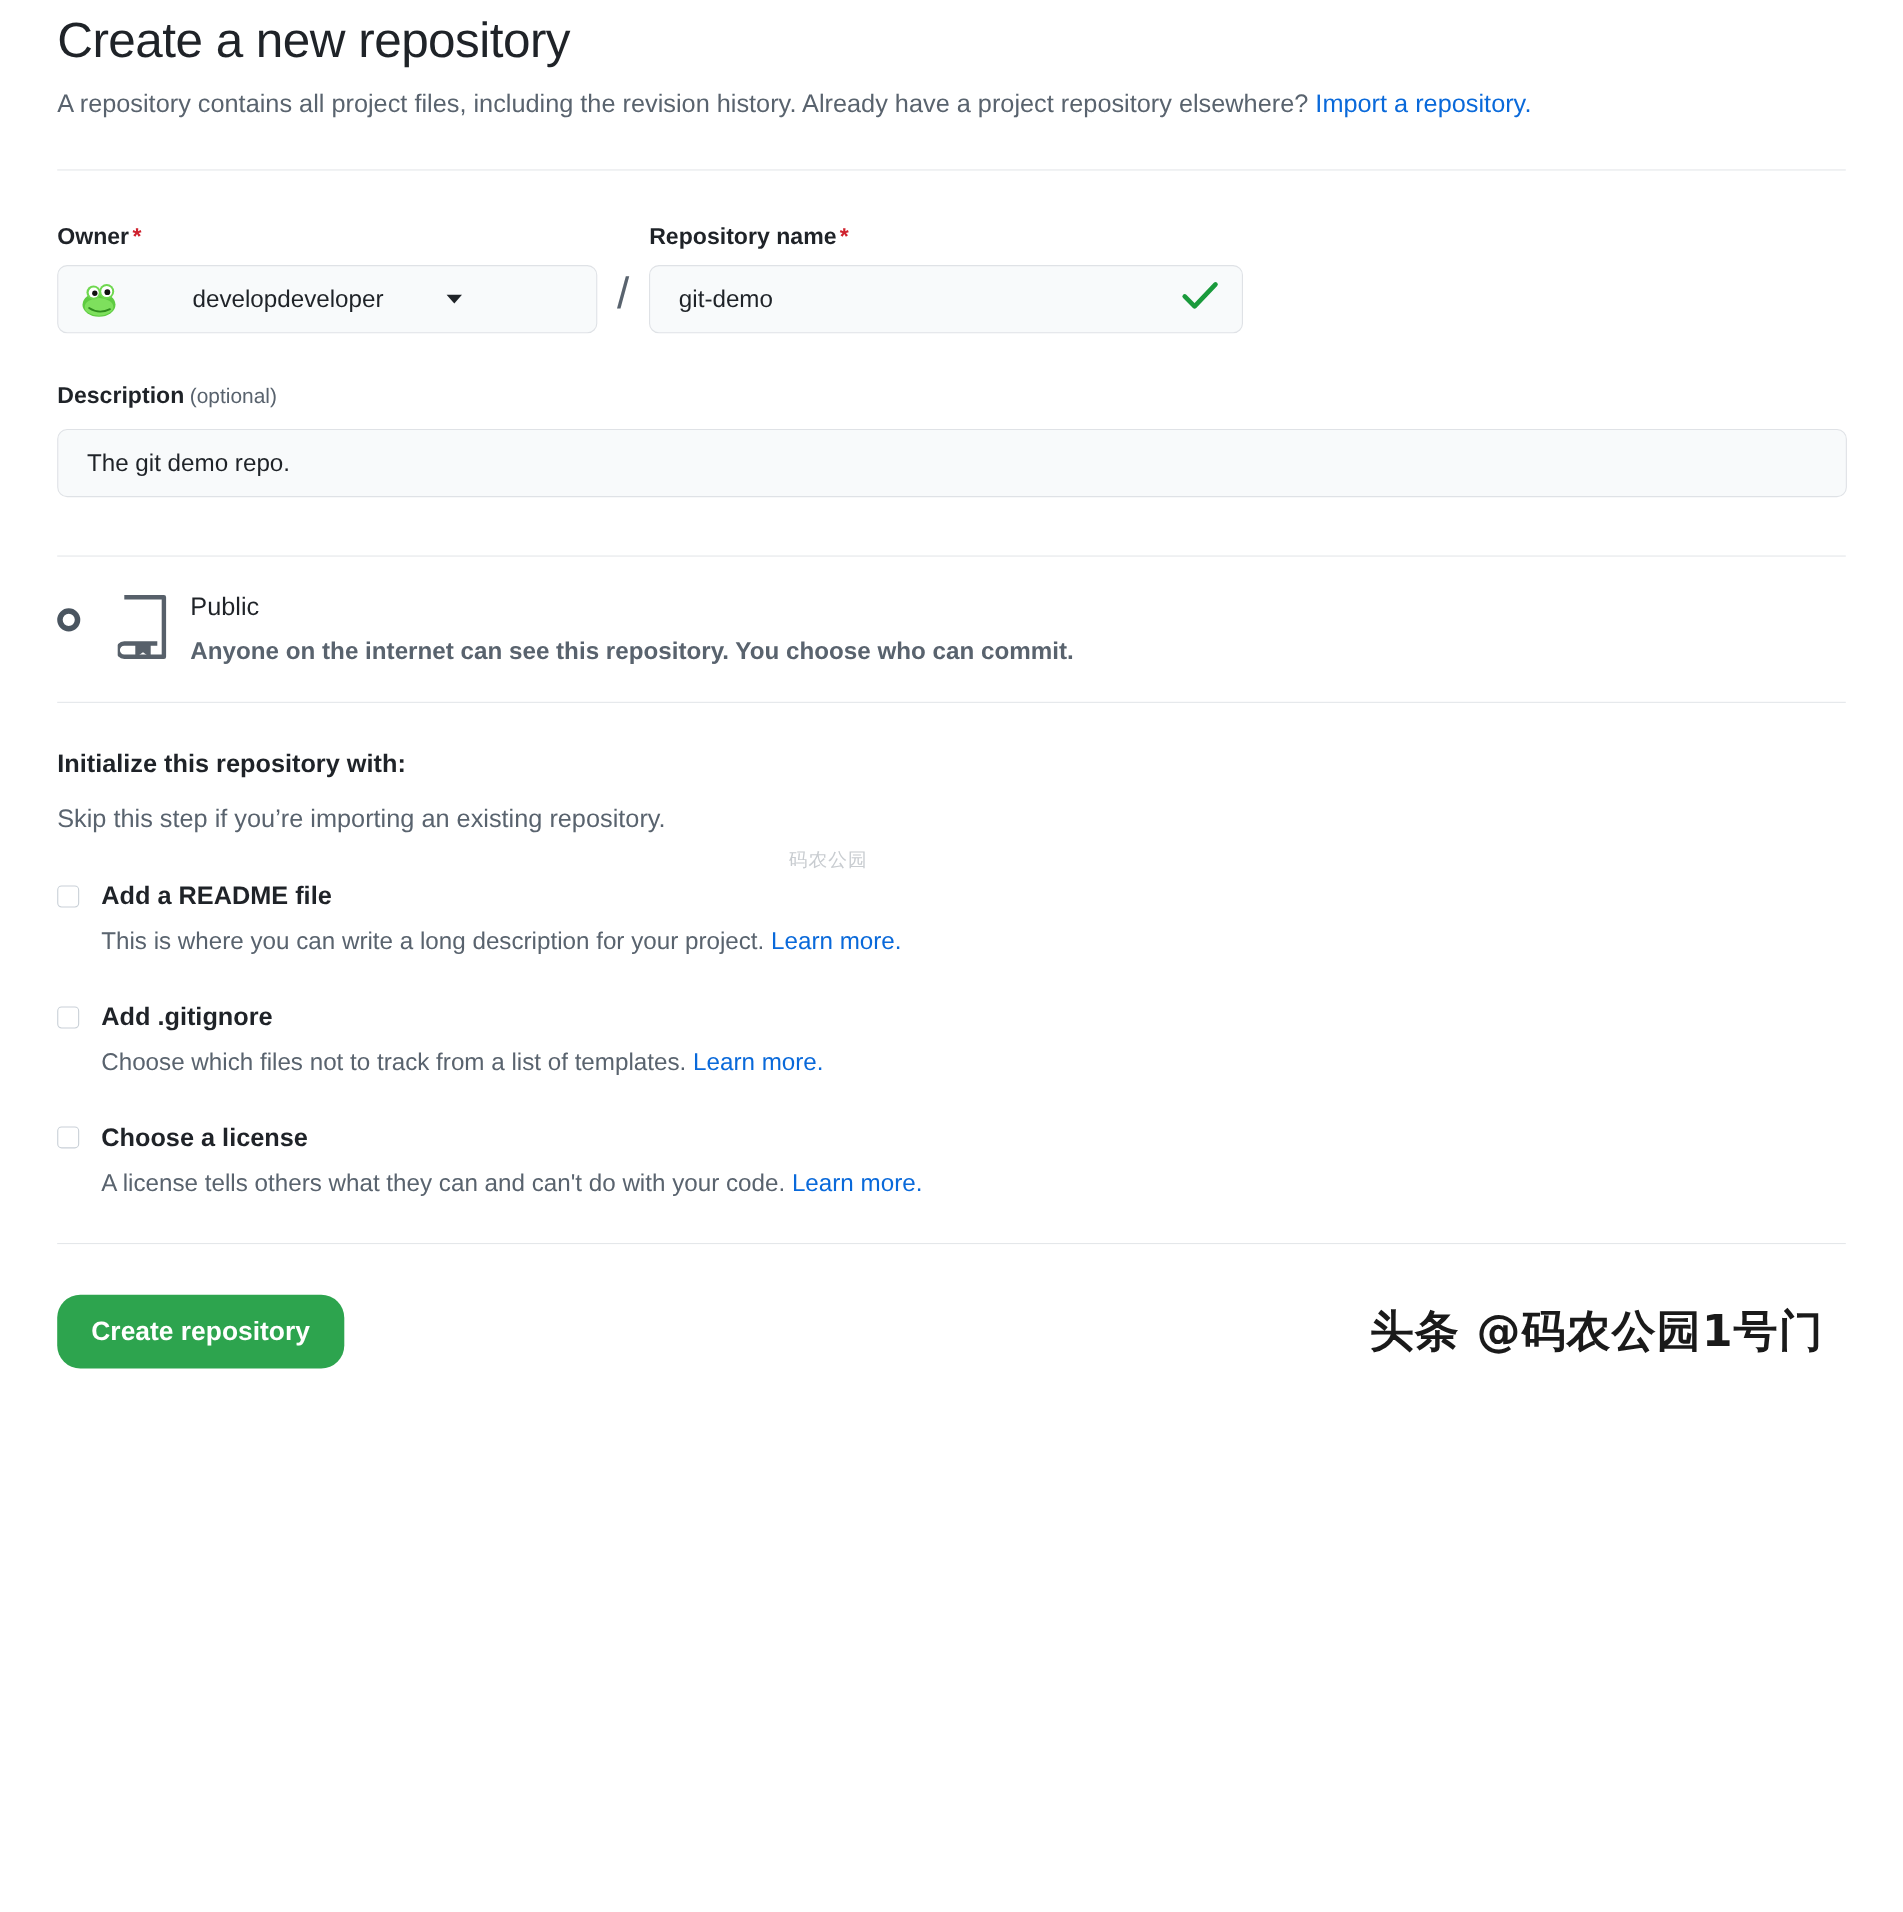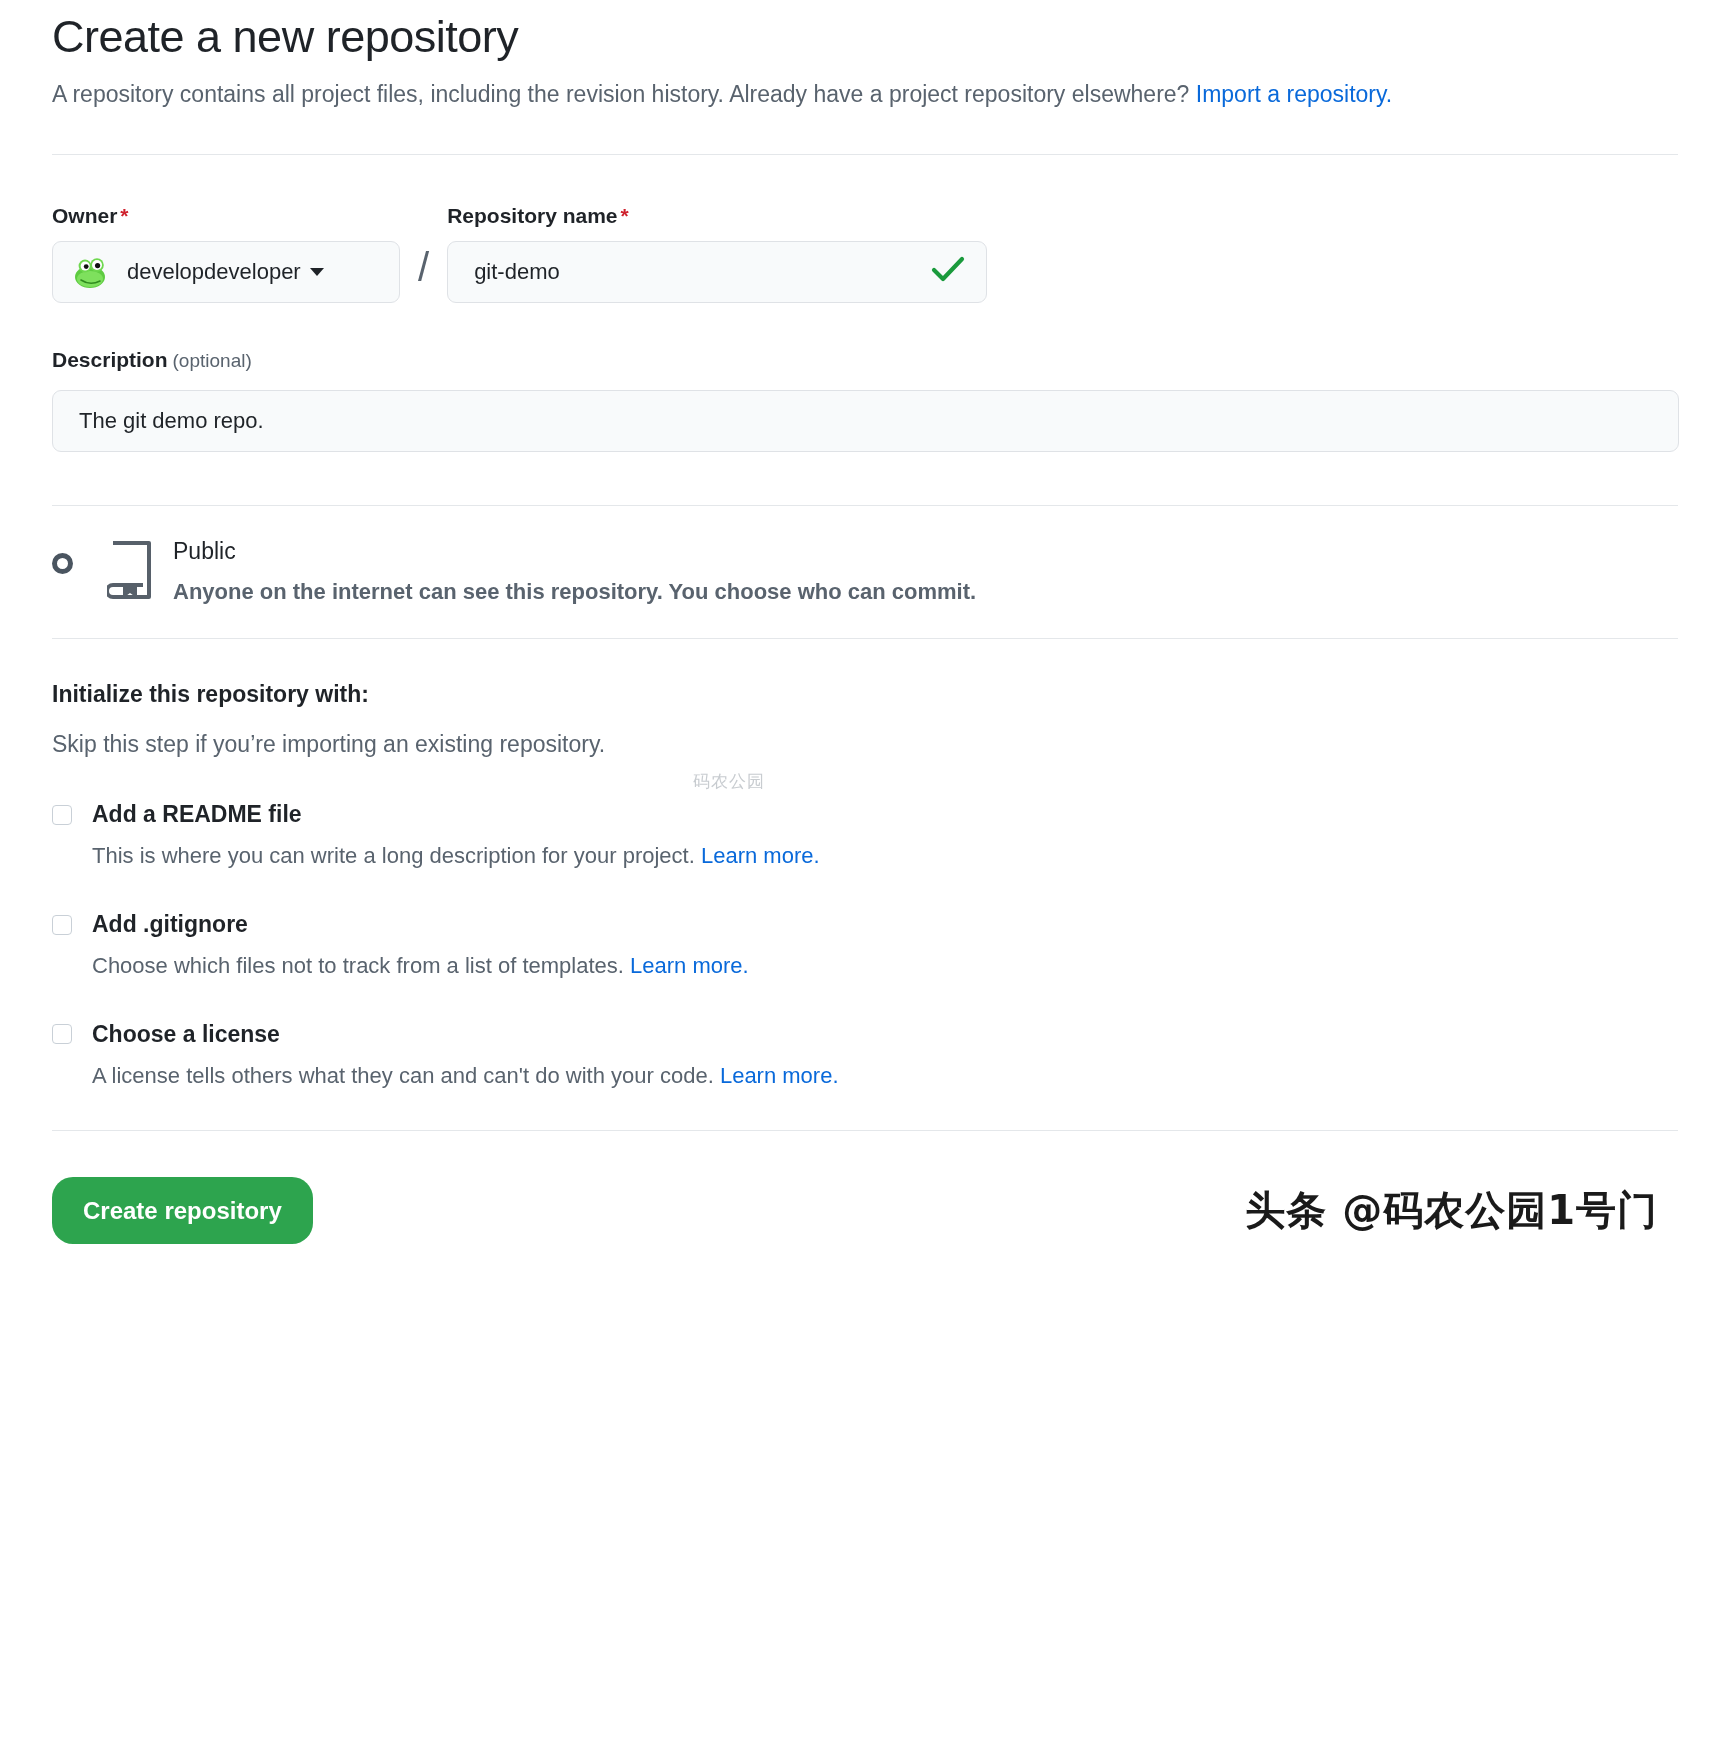--- a/index.html
+++ b/index.html
@@ -65,29 +65,30 @@
     margin-bottom: 15px;
     line-height: 1;
   }
   .req-star {
     color: #cf222e;
     font-weight: 700;
     margin-left: 3px;
     font-size: 21px;
   }
   .owner-btn {
-    width: 348px;
+    width: 491px;
     height: 62px;
     border: 1px solid #dfe2e6;
     border-radius: 9px;
     background: #f8fafb;
     display: flex;
     align-items: center;
     padding: 0 20px;
     cursor: pointer;
+    gap: 48px;
   }
   .avatar {
     width: 38px; height: 38px;
     border-radius: 50%;
     flex: 0 0 38px;
     margin-right: 16px;
     overflow: hidden;
     display: block;
   }
   .owner-name {
@@ -289,21 +290,21 @@
     font-size: 40px;
     color: #1a1a1a;
     font-weight: 700;
     letter-spacing: 1px;
     white-space: nowrap;
     padding-right: 20px;
     font-family: "DejaVu Sans", sans-serif;
   }
   .inline-watermark {
     position: absolute;
-    left: 693px;
+    left: 717px;
     top: 770px;
     font-size: 17px;
     color: #c8ccd0;
     font-family: "DejaVu Sans", sans-serif;
     pointer-events: none;
     letter-spacing: 1px;
   }
 </style>
 </head>
 <body>

